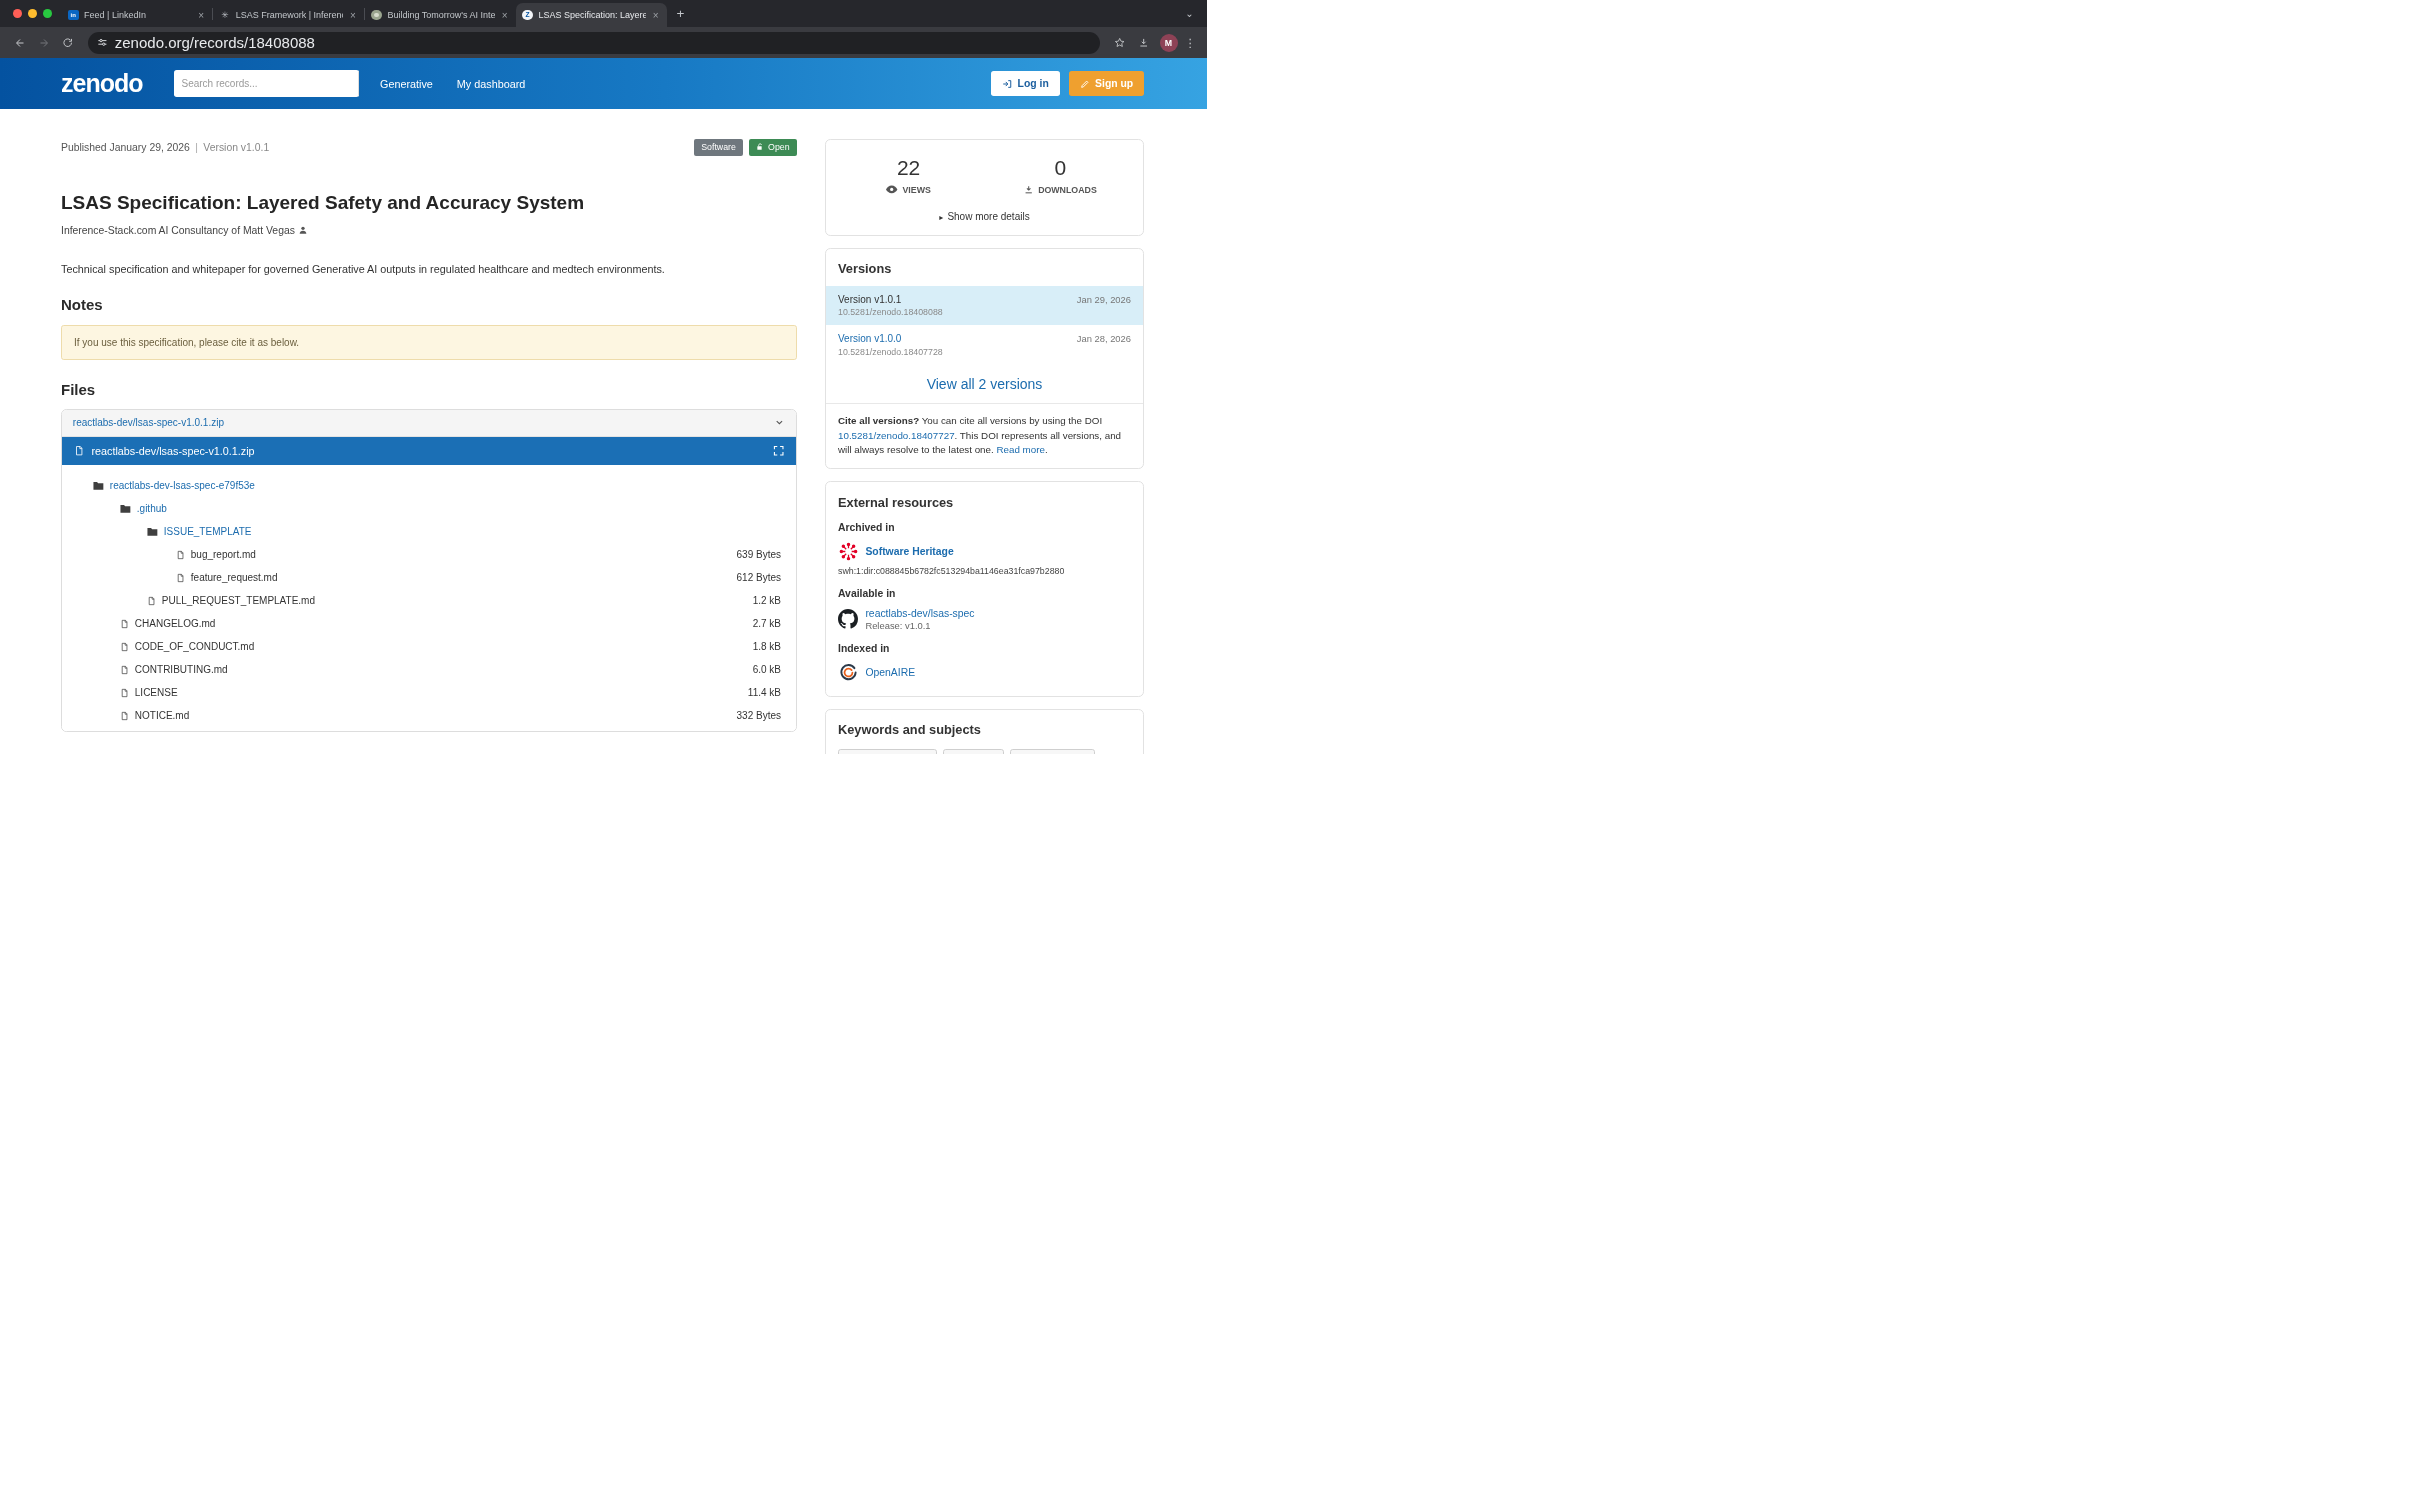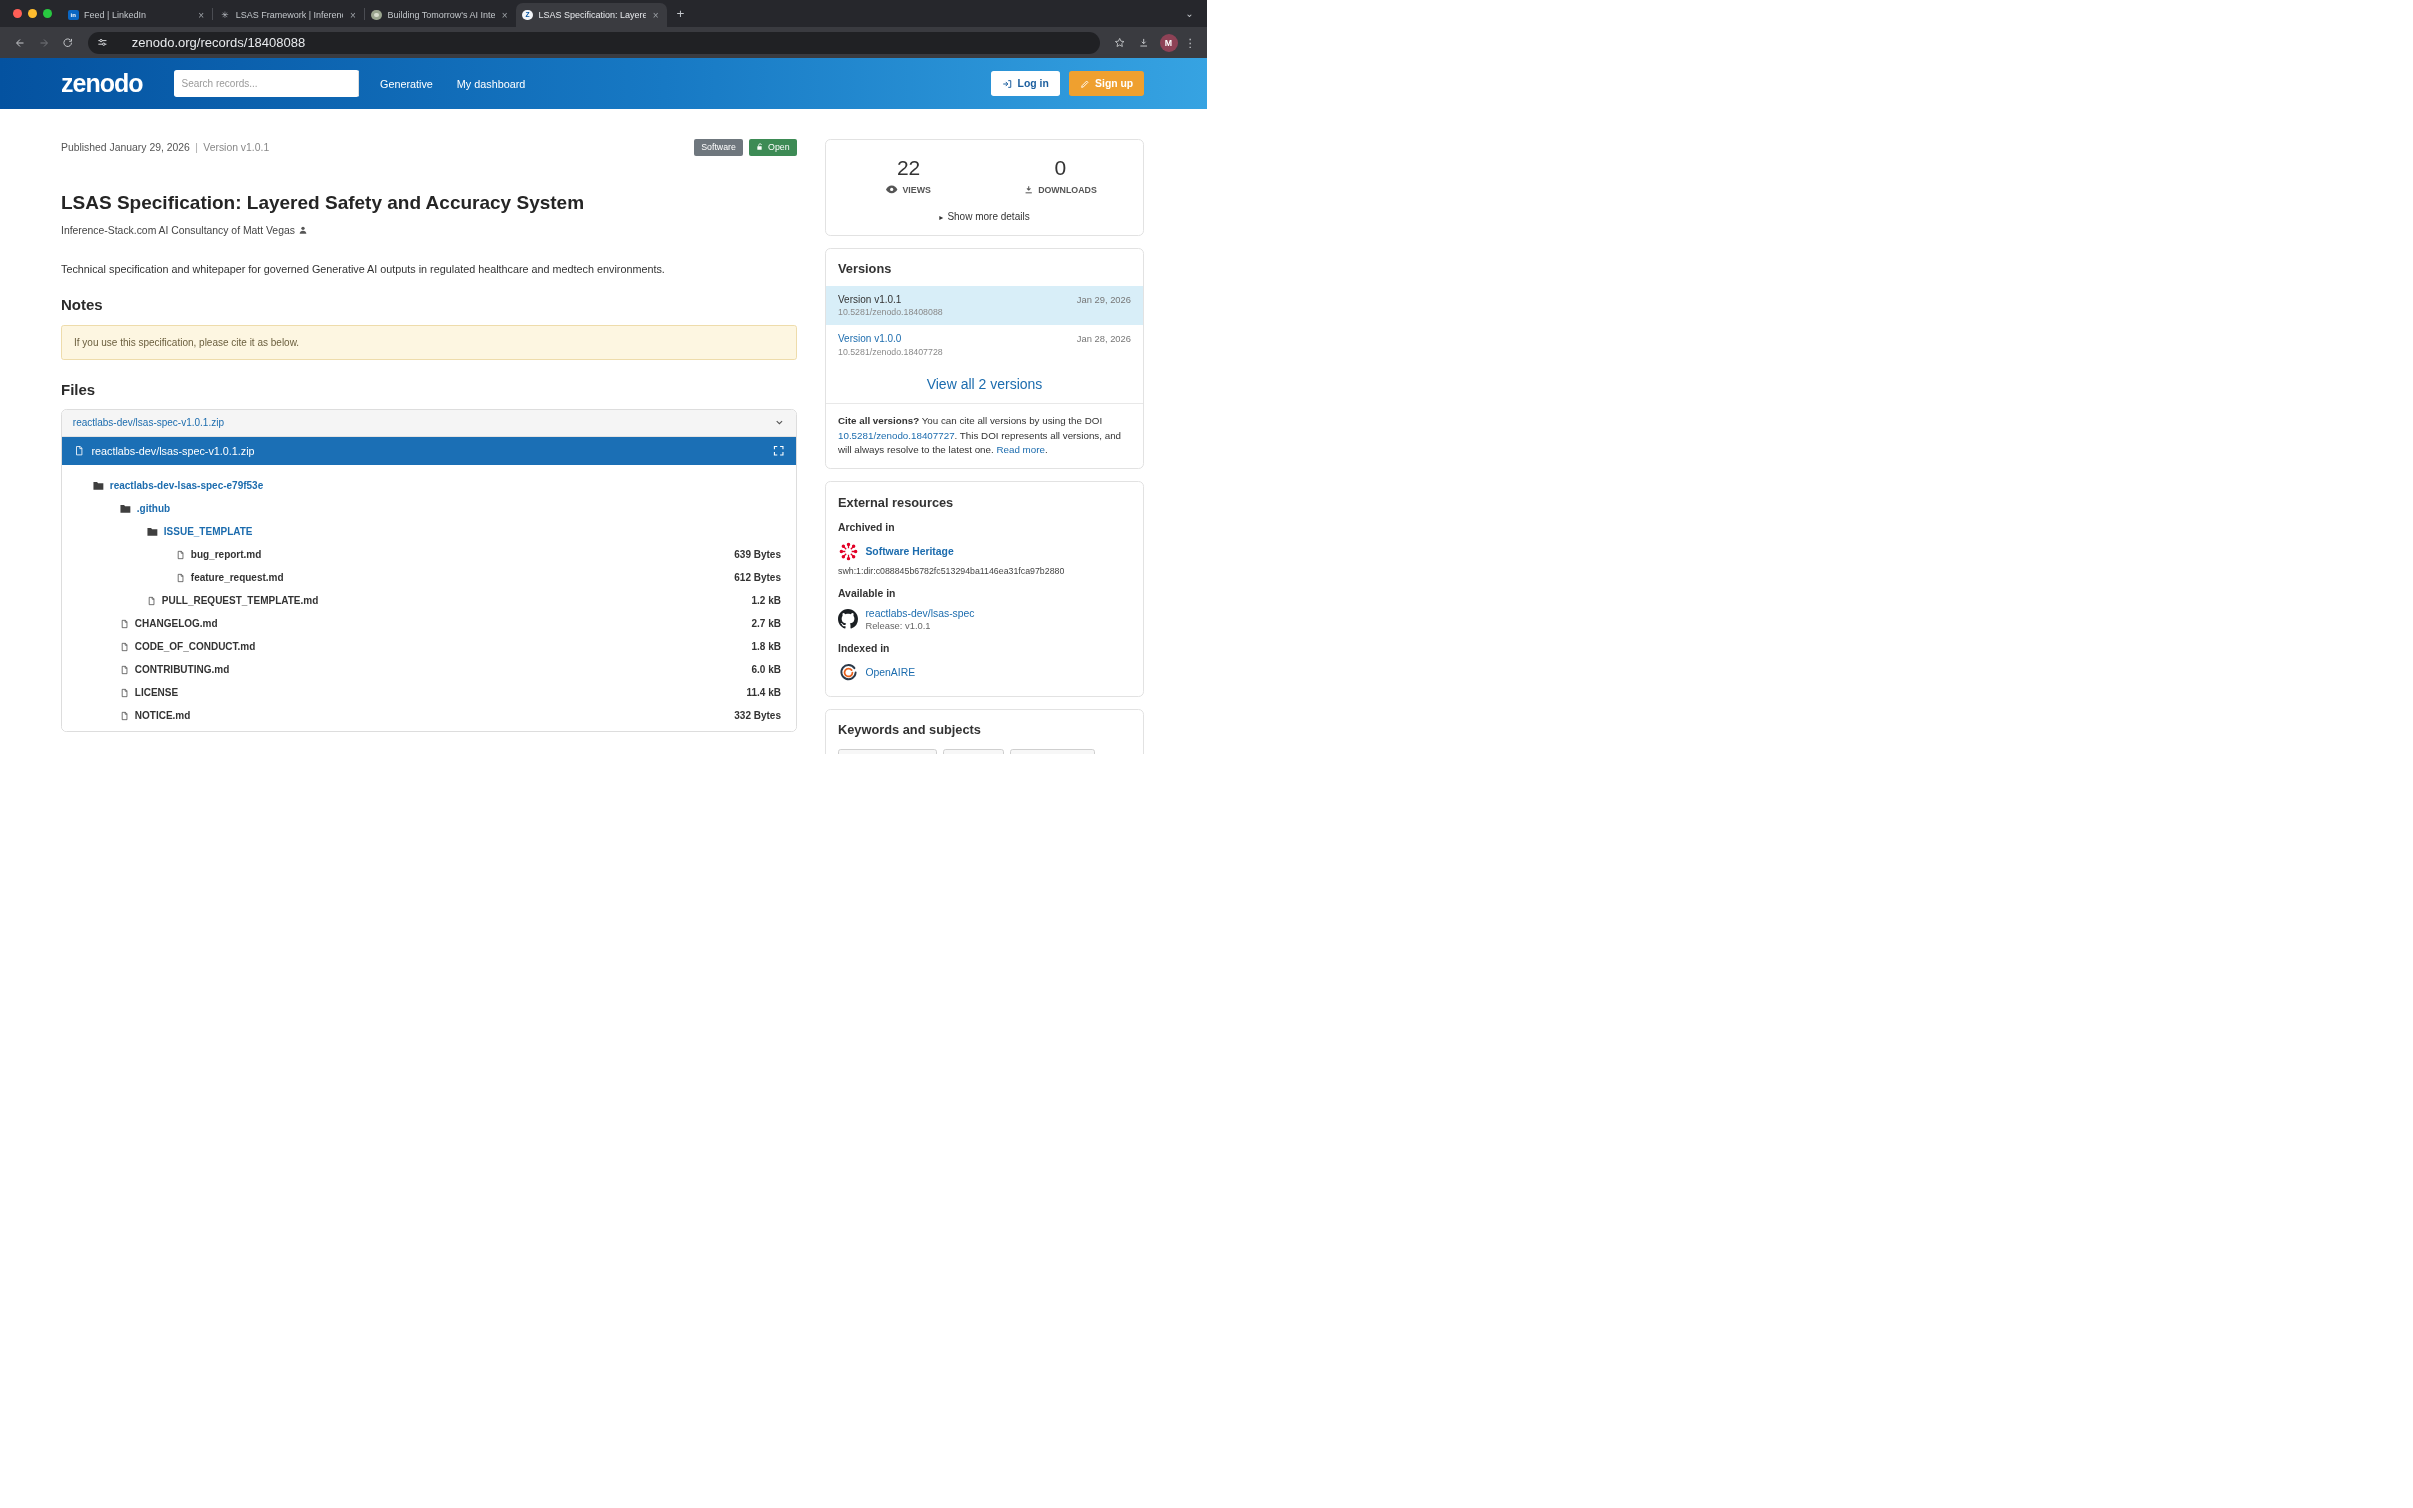--- a/index.html
+++ b/index.html
@@ -27,21 +27,21 @@
   .fav.zen{border-radius:50%;background:#f2f4f7;color:#0452a0;font-size:6.7px;}
   .newtab { width:20px; height:20px; display:flex; align-items:center; justify-content:center;
     color:#c3c7cb; font-size:13.5px; align-self:center; margin-left:4px;}
   .tabsearch { margin-left:auto; align-self:center; color:#c3c7cb; font-size:10px; padding:0 6.7px;}
 
   .toolbar { height:31px; background:#3a3b40; display:flex; align-items:center; padding:0 8px; gap:1.3px; }
   .navbtn { width:23px; height:23px; border-radius:50%; display:flex; align-items:center;
     justify-content:center; color:#c8cacd; }
   .navbtn.disabled { color:#74767b; }
   .urlbar { flex:1; height:22px; background:#202124; border-radius:11.4px; display:flex;
-    align-items:center; gap:24px; padding:0 9.4px; margin:0 6.7px; color:#e8eaed; font-size:13px; }
+    align-items:center; gap:7px; padding:0 9.4px; margin:0 6.7px; color:#e8eaed; font-size:15px; }
   .tbicon { color:#c8cacd; width:23px; height:23px; display:flex; align-items:center; justify-content:center; }
   .avatar { width:18px; height:18px; border-radius:50%; background:#8e4256; color:#fff;
     font-size:8.8px; font-weight:bold; display:flex; align-items:center; justify-content:center; margin:0 2.7px; }
   .dots { color:#c8cacd; font-size:11.4px; width:17.5px; text-align:center; }
 
   
   .zheader { height:51px; background:linear-gradient(90deg,#0452a0 0%,#1779c4 55%,#36a3e2 100%);
     display:flex; align-items:center; padding:0 63px 0 61px; }
   .zlogo { font-size:25px; font-weight:800; color:#fff; letter-spacing:-1px; margin-right:31px; }
   .zsearch { width:185px; height:27px; background:#fff; border-radius:2.7px; display:flex;
@@ -80,21 +80,21 @@
     padding:10.8px 12px; font-size:10px; color:#6b5f3e; }
 
   .filesbox { margin-top:10.8px; border:0.7px solid #ddd; border-radius:5.4px; overflow:hidden; }
   .acc { background:#f5f5f5; padding:7.4px 10.8px; display:flex; align-items:center; font-size:10px;
     border-bottom:0.7px solid #e3e3e3; }
   .acc a { color:#1c6cae; }
   .acc .chev { margin-left:auto; color:#555; display:flex; }
   .pvhead { background:#1b6fb5; color:#fff; height:28px; display:flex; align-items:center;
     gap:7.4px; padding:0 12px; font-size:10.8px; }
   .pvhead .expand { margin-left:auto; display:flex; }
-  .tree { padding:9.4px 0 4px; background:#fff;font-weight:bold; }
+  .tree { padding:9.4px 0 4px; background:#fff; }
   .trow { height:23px; display:flex; align-items:center; gap:6px; padding-right:15px;
     font-size:10px; color:#333; }
   .trow a { color:#1c6cae; }
   .trow .size { margin-left:auto; color:#333; }
   .lvl1{padding-left:31px}.lvl2{padding-left:58px}.lvl3{padding-left:85px}.lvl4{padding-left:114px}
   .ficon { color:#3f3f3f; display:flex; flex:0 0 auto; }
 
   
   .card { border:0.7px solid #e2e2e2; border-radius:5.4px; margin-bottom:12px; background:#fff; }
   .stats { display:flex; padding:16px 6.7px 6.7px; }

